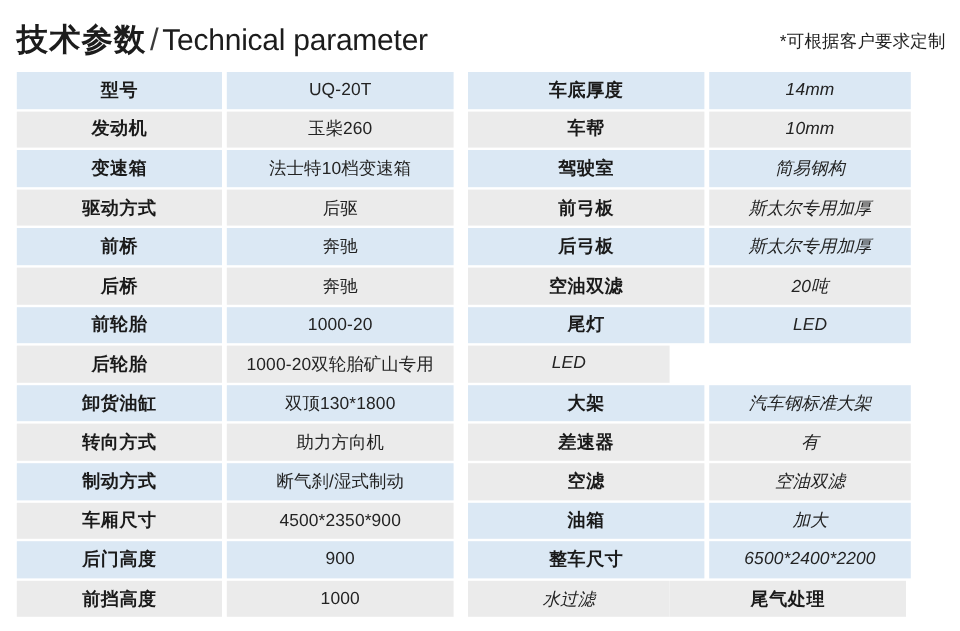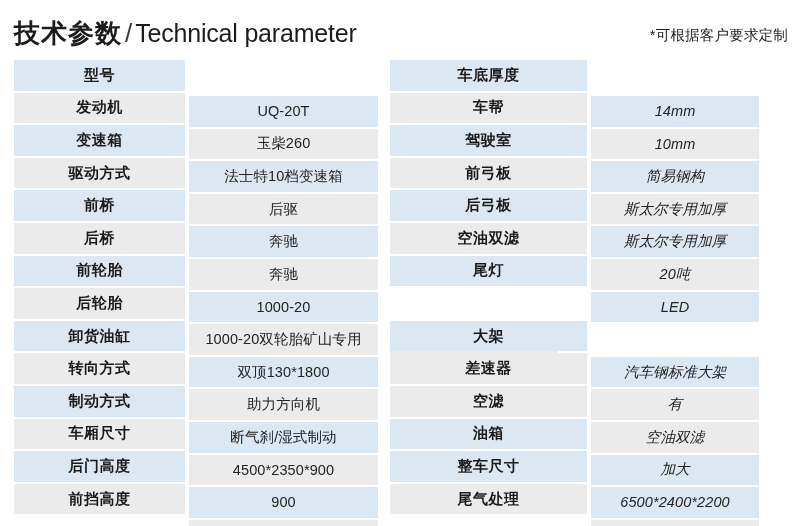--- a/index.html
+++ b/index.html
@@ -105,21 +105,20 @@
     font-weight: bold;
     font-size: 15px;
     color: #1a1a1a;
     letter-spacing: 0.5px;
   }
   .cell.value {
     font-weight: normal;
     font-size: 14.5px;
     color: #232323;
     letter-spacing: 0.1px;
-    margin-top: 36px;
   }
 
   
   .spec-table.left .cell.label { width: 171px; margin-right: 4px; }
   .spec-table.left .cell.value { width: 189px; }
   
   .spec-table.right .cell.label { width: 197px; margin-right: 4px; }
   .spec-table.right .cell.value { width: 168px; font-style: italic; }
 
   
@@ -243,19 +242,19 @@
         </div>
         <div class="row blue">
           <div class="cell label">油箱</div>
           <div class="cell value">加大</div>
         </div>
         <div class="row blue">
           <div class="cell label">整车尺寸</div>
           <div class="cell value">6500*2400*2200</div>
         </div>
         <div class="row gray">
+          <div class="cell value">水过滤</div>
           <div class="cell label">尾气处理</div>
-          <div class="cell value">水过滤</div>
         </div>
       </div>
   </div>
 
 </div>
 
 </body></html>

